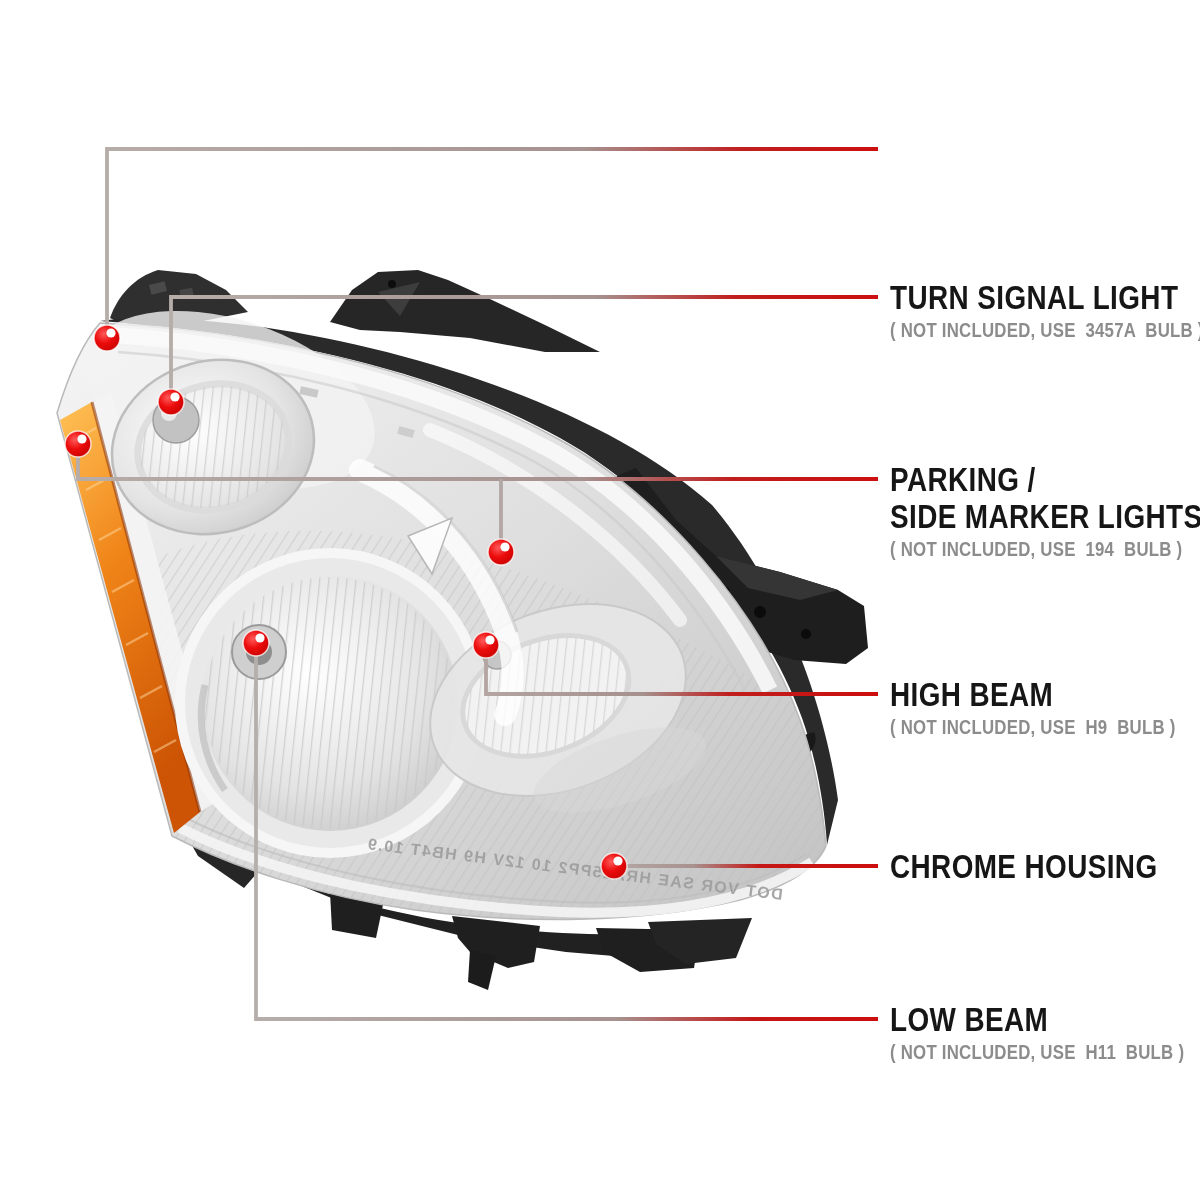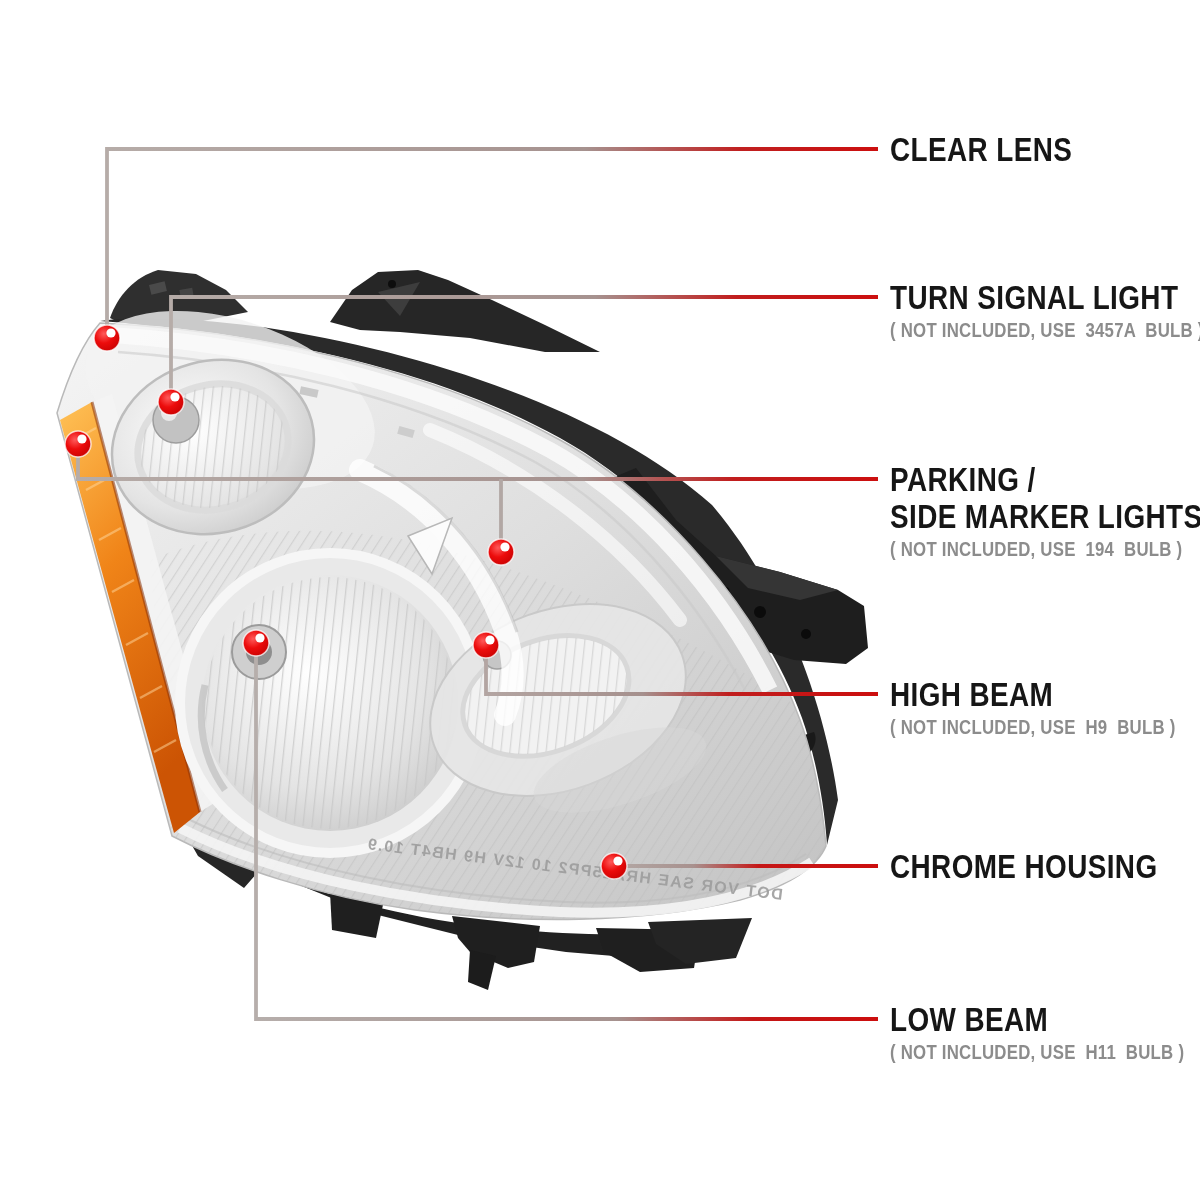--- a/index.html
+++ b/index.html
@@ -232,23 +232,20 @@
         <circle cx="256" cy="643" r="13" fill="url(#dotGrad)" stroke="#ffffff" stroke-opacity="0.75" stroke-width="1.5"></circle>
         <circle cx="260" cy="638" r="4.6" fill="#ffffff"></circle>
       </g>
       <g>
         <circle cx="614" cy="866" r="13" fill="url(#dotGrad)" stroke="#ffffff" stroke-opacity="0.75" stroke-width="1.5"></circle>
         <circle cx="618" cy="861" r="4.6" fill="#ffffff"></circle>
       </g>
     </g>
   </svg>
 
-  <div class="callout" style="top:131px">
-    <div class="c-title">CLEAR LENS</div>
-  </div>
 
   <div class="callout" style="top:279px">
     <div class="c-title">TURN SIGNAL LIGHT</div>
     <div class="c-sub">( NOT INCLUDED, USE  3457A  BULB )</div>
   </div>
 
   <div class="callout" style="top:461px">
     <div class="c-title">PARKING /</div>
     <div class="c-title">SIDE MARKER LIGHTS</div>
     <div class="c-sub">( NOT INCLUDED, USE  194  BULB )</div>

